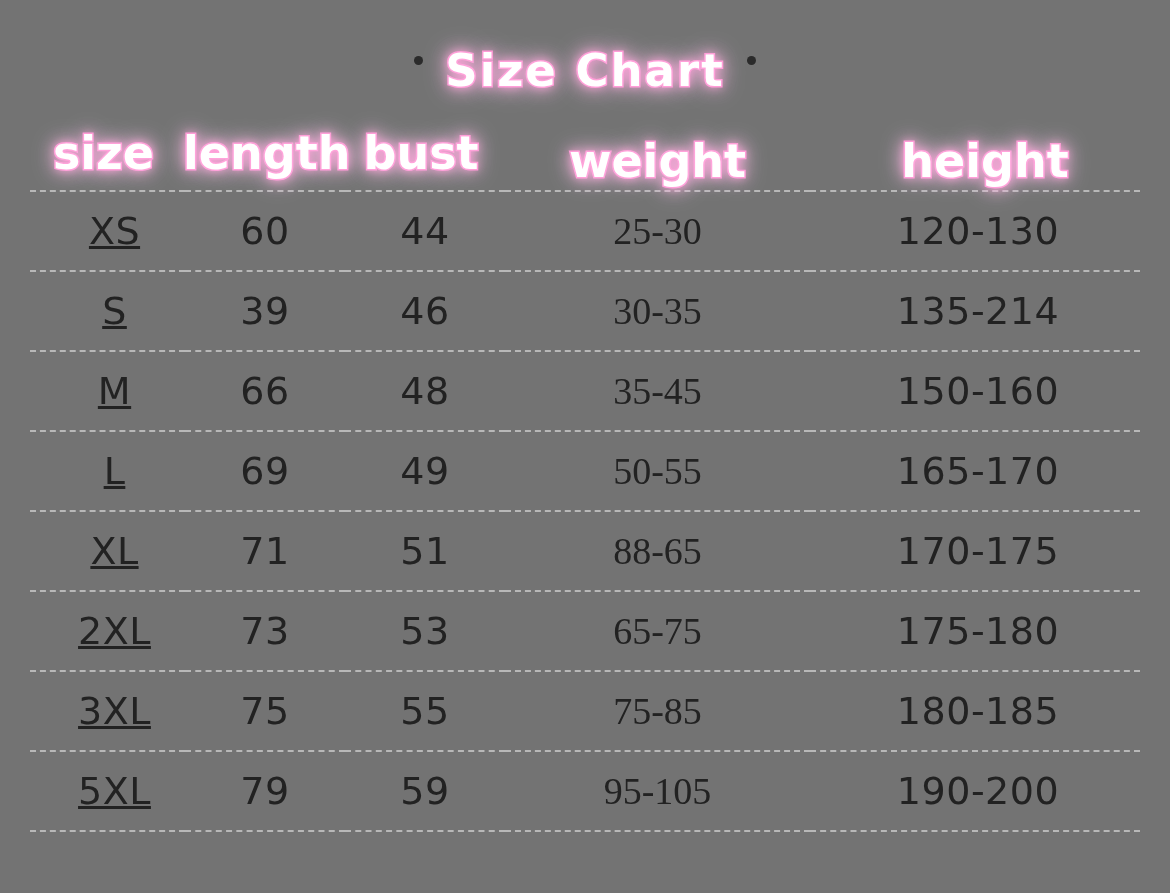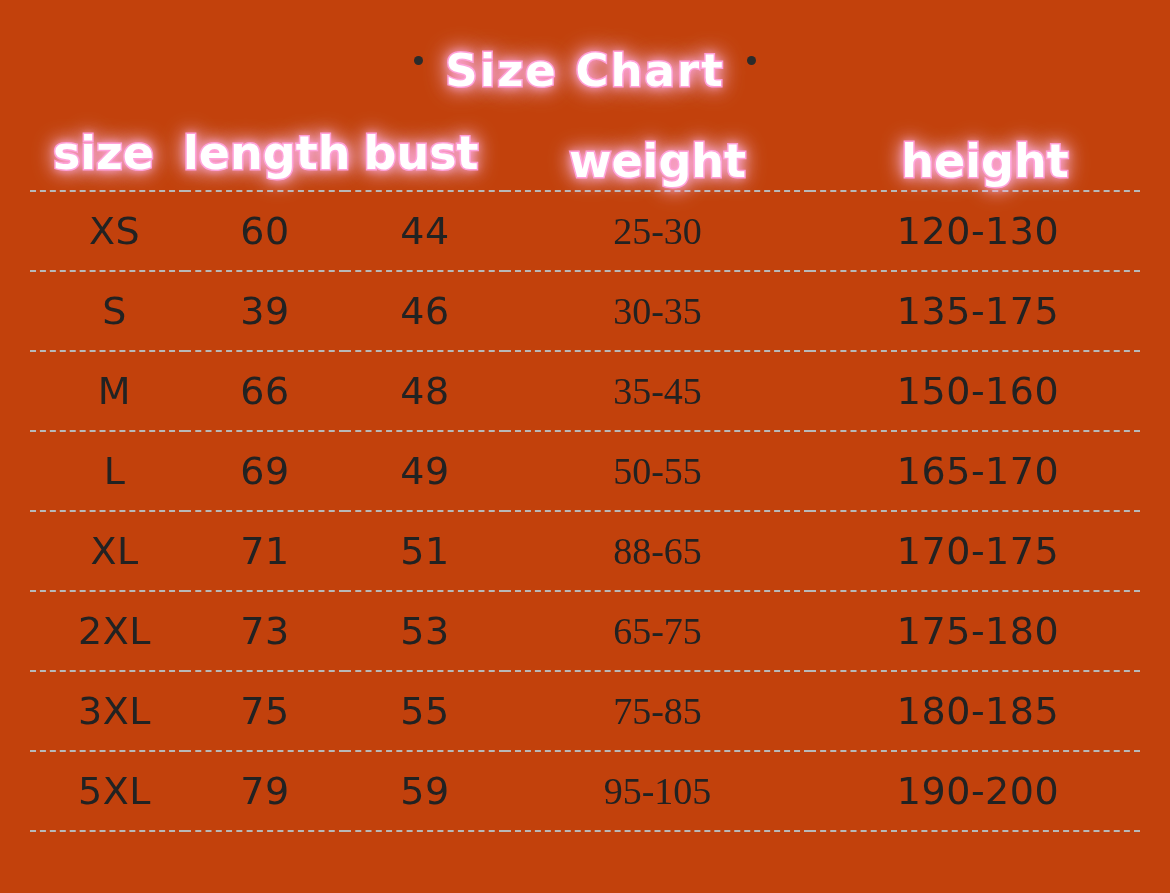--- a/index.html
+++ b/index.html
@@ -12,21 +12,21 @@
     height: 893px;
     font-family: "DejaVu Sans", sans-serif;
     color: #1a1a1a;
     overflow: hidden;
   }
 
   #page {
     position: relative;
     width: 1170px;
     height: 893px;
-    background: #c2410c;
+    background: #737373;
   }
 
   
   .title-row {
     position: absolute;
     top: 38px;
     left: 0;
     width: 1170px;
     height: 64px;
     display: flex;
@@ -106,21 +106,21 @@
     font-size: 38px;
     font-weight: 400;
     letter-spacing: 0.5px;
     color: #222222;
     border-top: 2px dashed #b8b8b8;
     font-family: "DejaVu Sans", sans-serif;
   }
   tbody tr:last-child td {
     border-bottom: 2px dashed #b8b8b8;
   }
-  td.col-size   { padding-left: 14px; }
+  td.col-size   { padding-left: 14px; text-decoration: underline; }
   td.col-weight { letter-spacing: 0px; font-family: Liberation Serif, serif; }
   td.col-height { padding-left: 6px; }
 </style>
 </head>
 <body>
 
 <div id="page">
 
   <div class="title-row">
     <span class="title-dot"></span>
@@ -161,21 +161,21 @@
         <td class="col-length">60</td>
         <td class="col-bust">44</td>
         <td class="col-weight">25-30</td>
         <td class="col-height">120-130</td>
       </tr>
       <tr>
         <td class="col-size">S</td>
         <td class="col-length">39</td>
         <td class="col-bust">46</td>
         <td class="col-weight">30-35</td>
-        <td class="col-height">135-175</td>
+        <td class="col-height">135-214</td>
       </tr>
       <tr>
         <td class="col-size">M</td>
         <td class="col-length">66</td>
         <td class="col-bust">48</td>
         <td class="col-weight">35-45</td>
         <td class="col-height">150-160</td>
       </tr>
       <tr>
         <td class="col-size">L</td>

